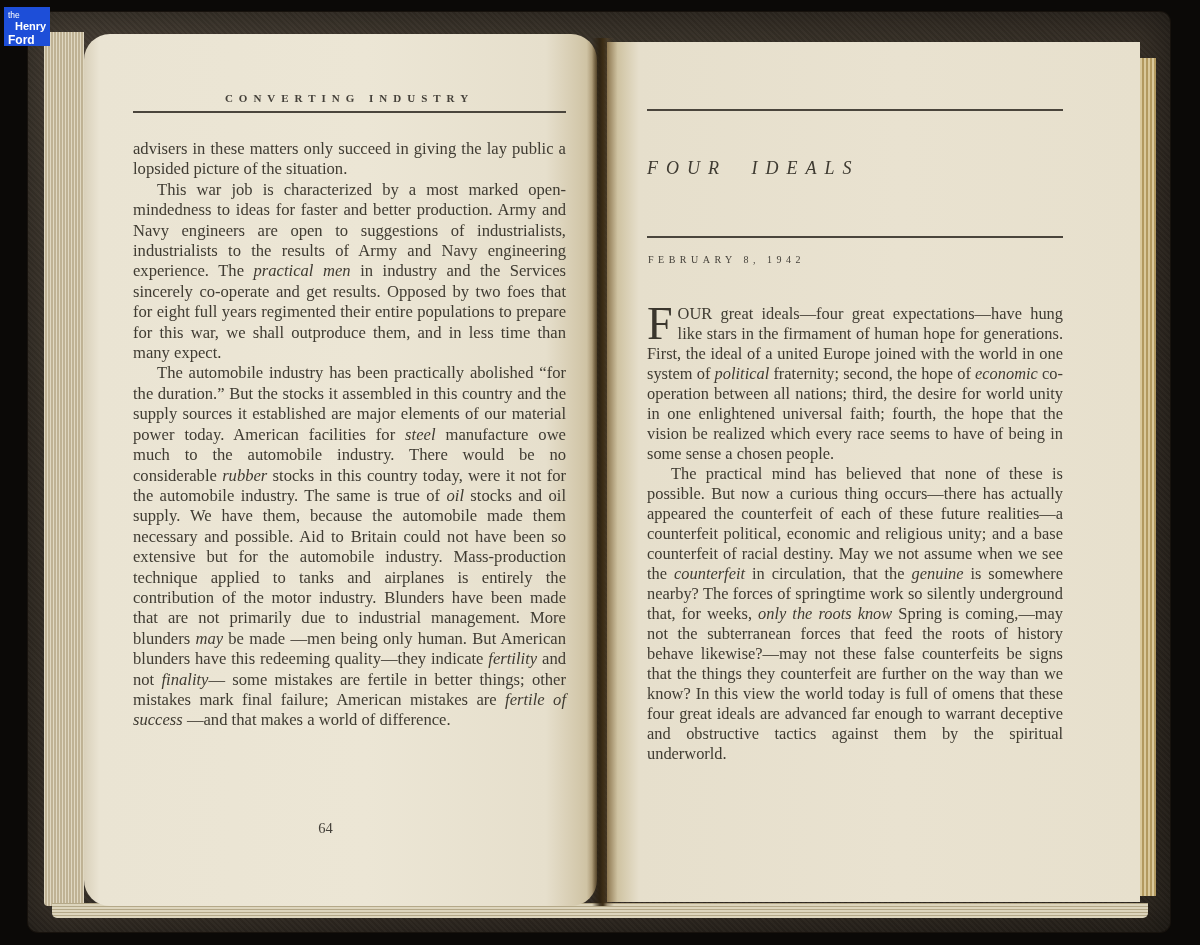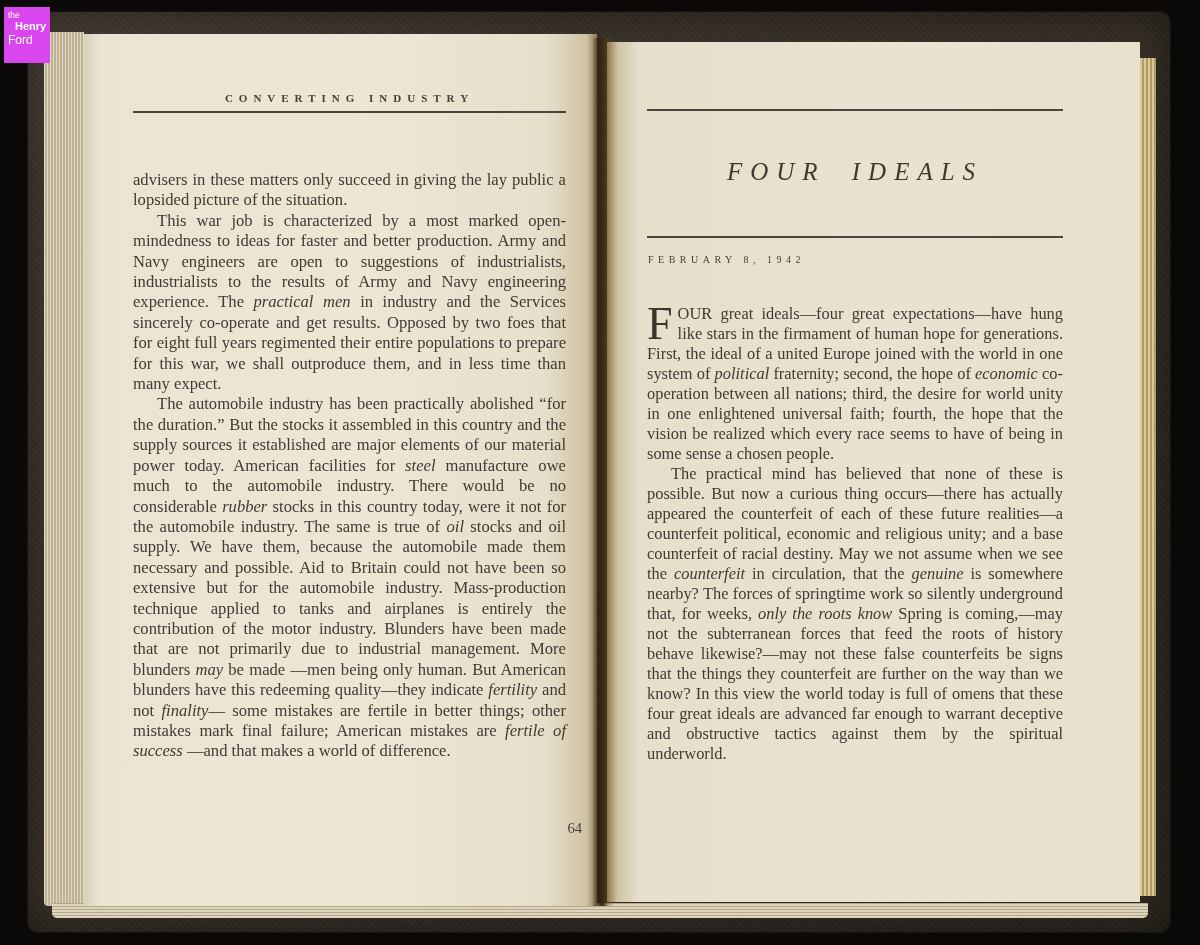--- a/index.html
+++ b/index.html
@@ -30,72 +30,73 @@
     border-radius:0 0 5px 5px;
   }
   .deckle-right{
     position:absolute;left:1140px;top:58px;width:16px;height:838px;
     background:repeating-linear-gradient(90deg,#d9c89b 0 2px,#b2995f 2px 4px);
   }
   .page{position:absolute;color:#3e3a31;}
   .page-left{
     left:84px;top:34px;width:513px;height:872px;
     background:linear-gradient(90deg,#d9d0ba 0%,#eae4d3 3%,#ece6d5 55%,#e6dfcc 90%,#cfc3a4 98%,#8d7750 100%);
+    border-radius:26px;
   }
   .page-right{
     left:607px;top:42px;width:533px;height:860px;
     background:linear-gradient(90deg,#8d7750 0%,#cfc3a2 2%,#e6dfcc 6%,#e9e2d0 55%,#e7e0cd 100%);
   }
   .gutter{
     position:absolute;left:592px;top:38px;width:22px;height:868px;
     background:linear-gradient(90deg,rgba(58,44,22,0) 0%,rgba(45,33,15,.85) 35%,#3c2d15 50%,rgba(90,70,40,.45) 70%,rgba(90,70,40,0) 100%);
   }
   .running-head{
     position:absolute;left:49px;top:58px;width:433px;
     text-align:center;font-size:11px;font-weight:bold;letter-spacing:6px;
     color:#45413a;white-space:nowrap;
   }
   .rule{position:absolute;height:1.5px;background:#4a453c;}
   .head-rule-left{left:49px;top:77px;width:433px;}
   .rule-top-right{left:40px;top:67px;width:416px;}
   .rule-mid-right{left:40px;top:194px;width:416px;}
   .chapter-title{
     position:absolute;left:40px;top:116px;width:416px;
-    text-align:center;font-style:italic;font-size:25px;letter-spacing:8px;word-spacing:12px;
+    font-style:italic;font-size:18px;letter-spacing:8px;word-spacing:12px;
     color:#3e3a31;white-space:nowrap;
   }
   .chapter-date{
     position:absolute;left:41px;top:212px;
     font-size:10px;letter-spacing:4.5px;color:#45413a;white-space:nowrap;
   }
   .body-text{
     position:absolute;text-align:justify;color:#3f3b32;
   }
-  .body-left{left:49px;top:105px;width:433px;font-size:16.6px;line-height:20.4px;margin-top:31px;}
+  .body-left{left:49px;top:105px;width:433px;font-size:16.6px;line-height:20.4px;}
   .body-right{left:40px;top:262px;width:416px;font-size:16.4px;line-height:20px;}
   .body-text p{margin:0;}
   .body-text p.indent{text-indent:24px;}
   .dropcap{
     float:left;font-size:46px;line-height:37px;padding:1px 5px 0 0;
     color:#3a362d;
   }
   .page-number{
-    position:absolute;width:100%;text-align:right;font-size:14.5px;color:#45413a;
+    position:absolute;width:100%;text-align:center;font-size:14.5px;color:#45413a;
   }
   .pn-left{top:786px;left:-15px;}
   .pn-right{top:784px;left:-10px;}
   .logo{
-    position:absolute;left:4px;top:7px;width:46px;height:56px;
-    background:#d946ef;color:#ffffff;
+    position:absolute;left:4px;top:7px;width:46px;height:39px;
+    background:#1d4ed8;color:#ffffff;
     font-family:"Liberation Sans","DejaVu Sans",sans-serif;
     line-height:1;
   }
   .logo-the{font-size:8.5px;margin:4px 0 0 4px;}
   .logo-henry{font-size:11px;font-weight:bold;margin:1px 0 0 11px;}
-  .logo-ford{font-size:12px;font-weight:normal;margin:2px 0 0 4px;}
+  .logo-ford{font-size:12px;font-weight:bold;margin:2px 0 0 4px;}
 </style>
 </head>
 <body>
 
 <div class="photo">
   <div class="cover"></div>
   <div class="cover-grain"></div>
   <div class="stack-left"></div>
   <div class="bottom-stack"></div>
   <div class="deckle-right"></div>

